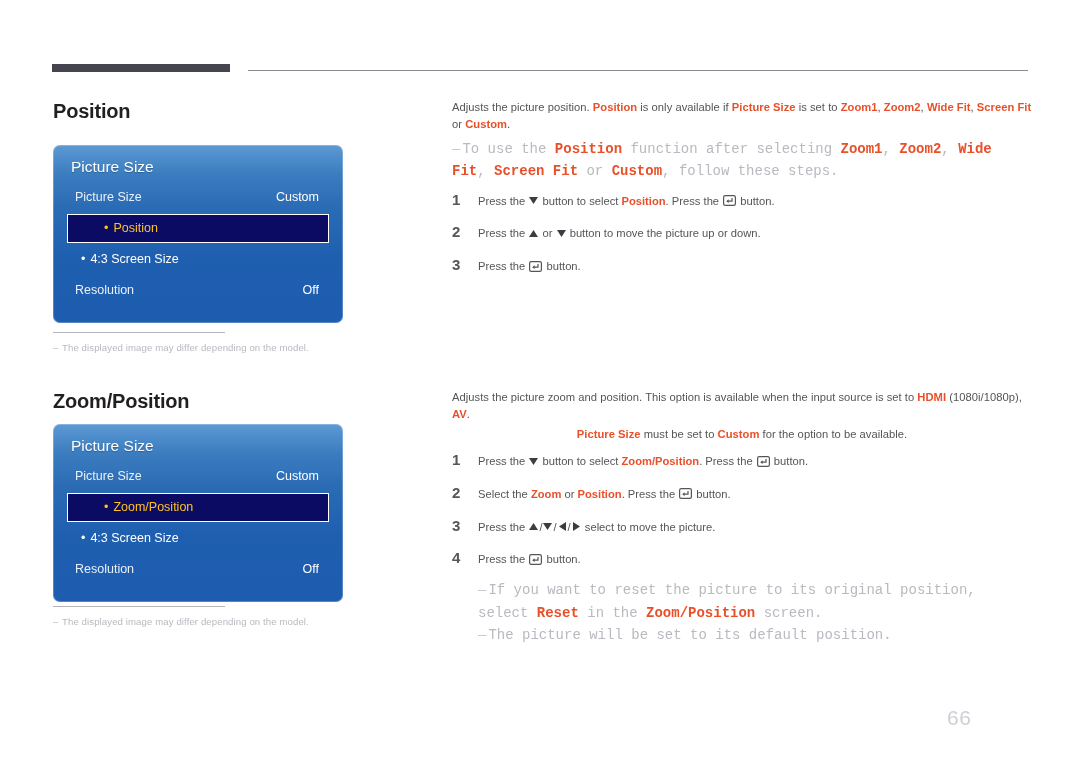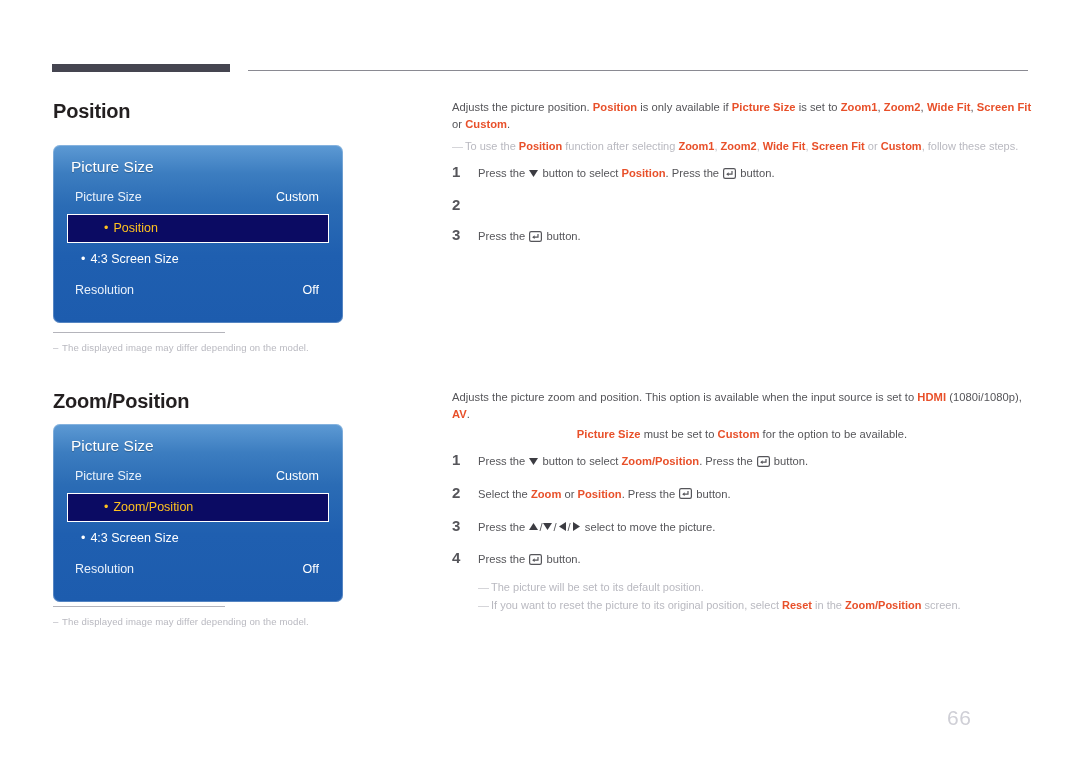--- a/index.html
+++ b/index.html
@@ -85,21 +85,21 @@
   #rcol-2 { top: 389px; }
 
   .desc {
     font-size: 11.2px; color: #555559; line-height: 1.55;
     letter-spacing: 0.03px;
   }
   .desc b { color: #e8502a; font-weight: bold; }
   .desc2 { margin-top: 2px; text-align: center; }
 
   .subnote {
-    font-size: 11px; color: #b9b9c0; line-height: 1.6; margin-top: 4px;
+    font-size: 14px; color: #b9b9c0; line-height: 1.6; margin-top: 4px; font-family: Liberation Mono, monospace;
   }
   .subnote b { color: #e8502a; font-weight: bold; }
   .dashmark { color: #c9c9cf; margin-right: 2px; }
 
   .steps { margin-top: 9px; }
   .step {
     display: flex; align-items: baseline;
     margin-bottom: 15px;
   }
   .step .num {
@@ -169,20 +169,25 @@
           <div class="txt"><span>Press the </span><span class="arrow"><svg width="11" height="11" viewBox="0 0 11 11">
                 <polygon points="1,2 10,2 5.5,9" fill="#3c3c42"></polygon>
               </svg></span><span> button to select </span><b>Position</b><span>. Press the </span><span class="enterbtn"><svg width="13" height="11" viewBox="0 0 13 11">
                 <rect x="0.6" y="0.6" width="11.8" height="9.8" rx="1.6" ry="1.6" fill="none" stroke="#55555a" stroke-width="1.2"></rect>
                 <path d="M9.0 3.0 L9.0 6.2 L4.6 6.2" fill="none" stroke="#55555a" stroke-width="1.2"></path>
                 <path d="M5.6 4.3 L3.2 6.2 L5.6 8.1 Z" fill="#55555a"></path>
               </svg></span><span> button.</span></div>
         </div>
         <div class="step">
           <div class="num">2</div>
+          <div class="txt"><span>Press the </span><span class="arrow"><svg width="11" height="11" viewBox="0 0 11 11">
+                <polygon points="1,9 10,9 5.5,2" fill="#3c3c42"></polygon>
+              </svg></span><span> or </span><span class="arrow"><svg width="11" height="11" viewBox="0 0 11 11">
+                <polygon points="1,2 10,2 5.5,9" fill="#3c3c42"></polygon>
+              </svg></span><span> button to move the picture up or down.</span></div>
         </div>
         <div class="step">
           <div class="num">3</div>
           <div class="txt"><span>Press the </span><span class="enterbtn"><svg width="13" height="11" viewBox="0 0 13 11">
                 <rect x="0.6" y="0.6" width="11.8" height="9.8" rx="1.6" ry="1.6" fill="none" stroke="#55555a" stroke-width="1.2"></rect>
                 <path d="M9.0 3.0 L9.0 6.2 L4.6 6.2" fill="none" stroke="#55555a" stroke-width="1.2"></path>
                 <path d="M5.6 4.3 L3.2 6.2 L5.6 8.1 Z" fill="#55555a"></path>
               </svg></span><span> button.</span></div>
         </div>
       </div>
@@ -250,19 +255,19 @@
         <div class="step">
           <div class="num">4</div>
           <div class="txt"><span>Press the </span><span class="enterbtn"><svg width="13" height="11" viewBox="0 0 13 11">
                 <rect x="0.6" y="0.6" width="11.8" height="9.8" rx="1.6" ry="1.6" fill="none" stroke="#55555a" stroke-width="1.2"></rect>
                 <path d="M9.0 3.0 L9.0 6.2 L4.6 6.2" fill="none" stroke="#55555a" stroke-width="1.2"></path>
                 <path d="M5.6 4.3 L3.2 6.2 L5.6 8.1 Z" fill="#55555a"></path>
               </svg></span><span> button.</span></div>
         </div>
       </div>
     <div class="tail" id="s2-tail">
+        <div class="subnote"><span class="dashmark">—</span><span>If you want to reset the picture to its original position, select </span><b>Reset</b><span> in the </span><b>Zoom/Position</b><span> screen.</span></div>
         <div class="subnote"><span class="dashmark">—</span><span>The picture will be set to its default position.</span></div>
-        <div class="subnote"><span class="dashmark">—</span><span>If you want to reset the picture to its original position, select </span><b>Reset</b><span> in the </span><b>Zoom/Position</b><span> screen.</span></div>
       </div>
   </div>
 
   <div class="pagenum">66</div>
 </div>
 
 </body></html>

